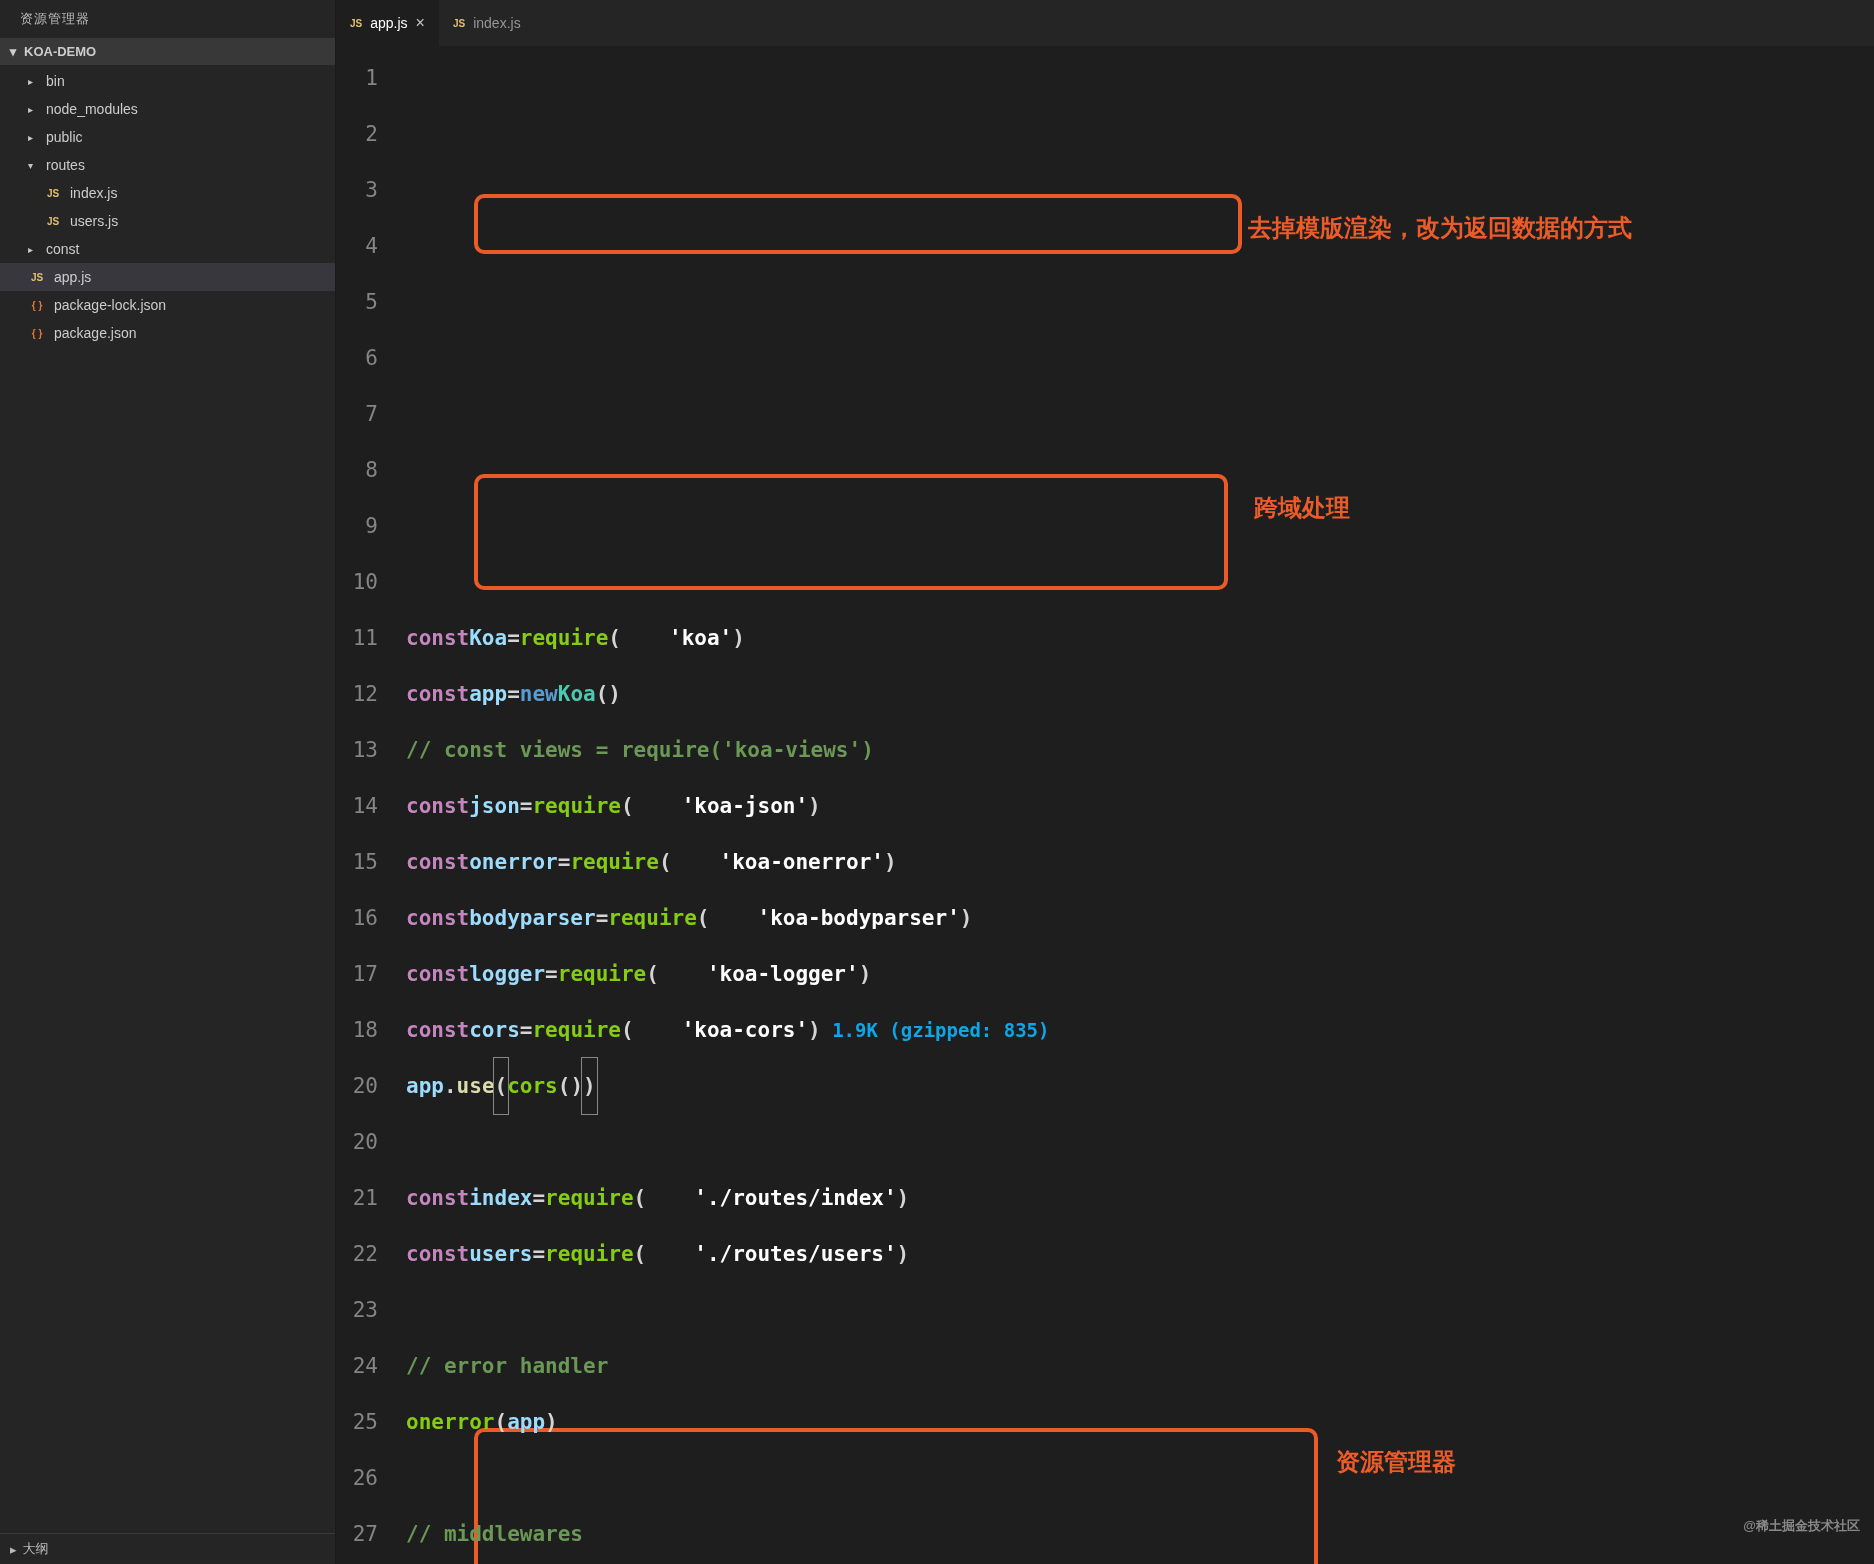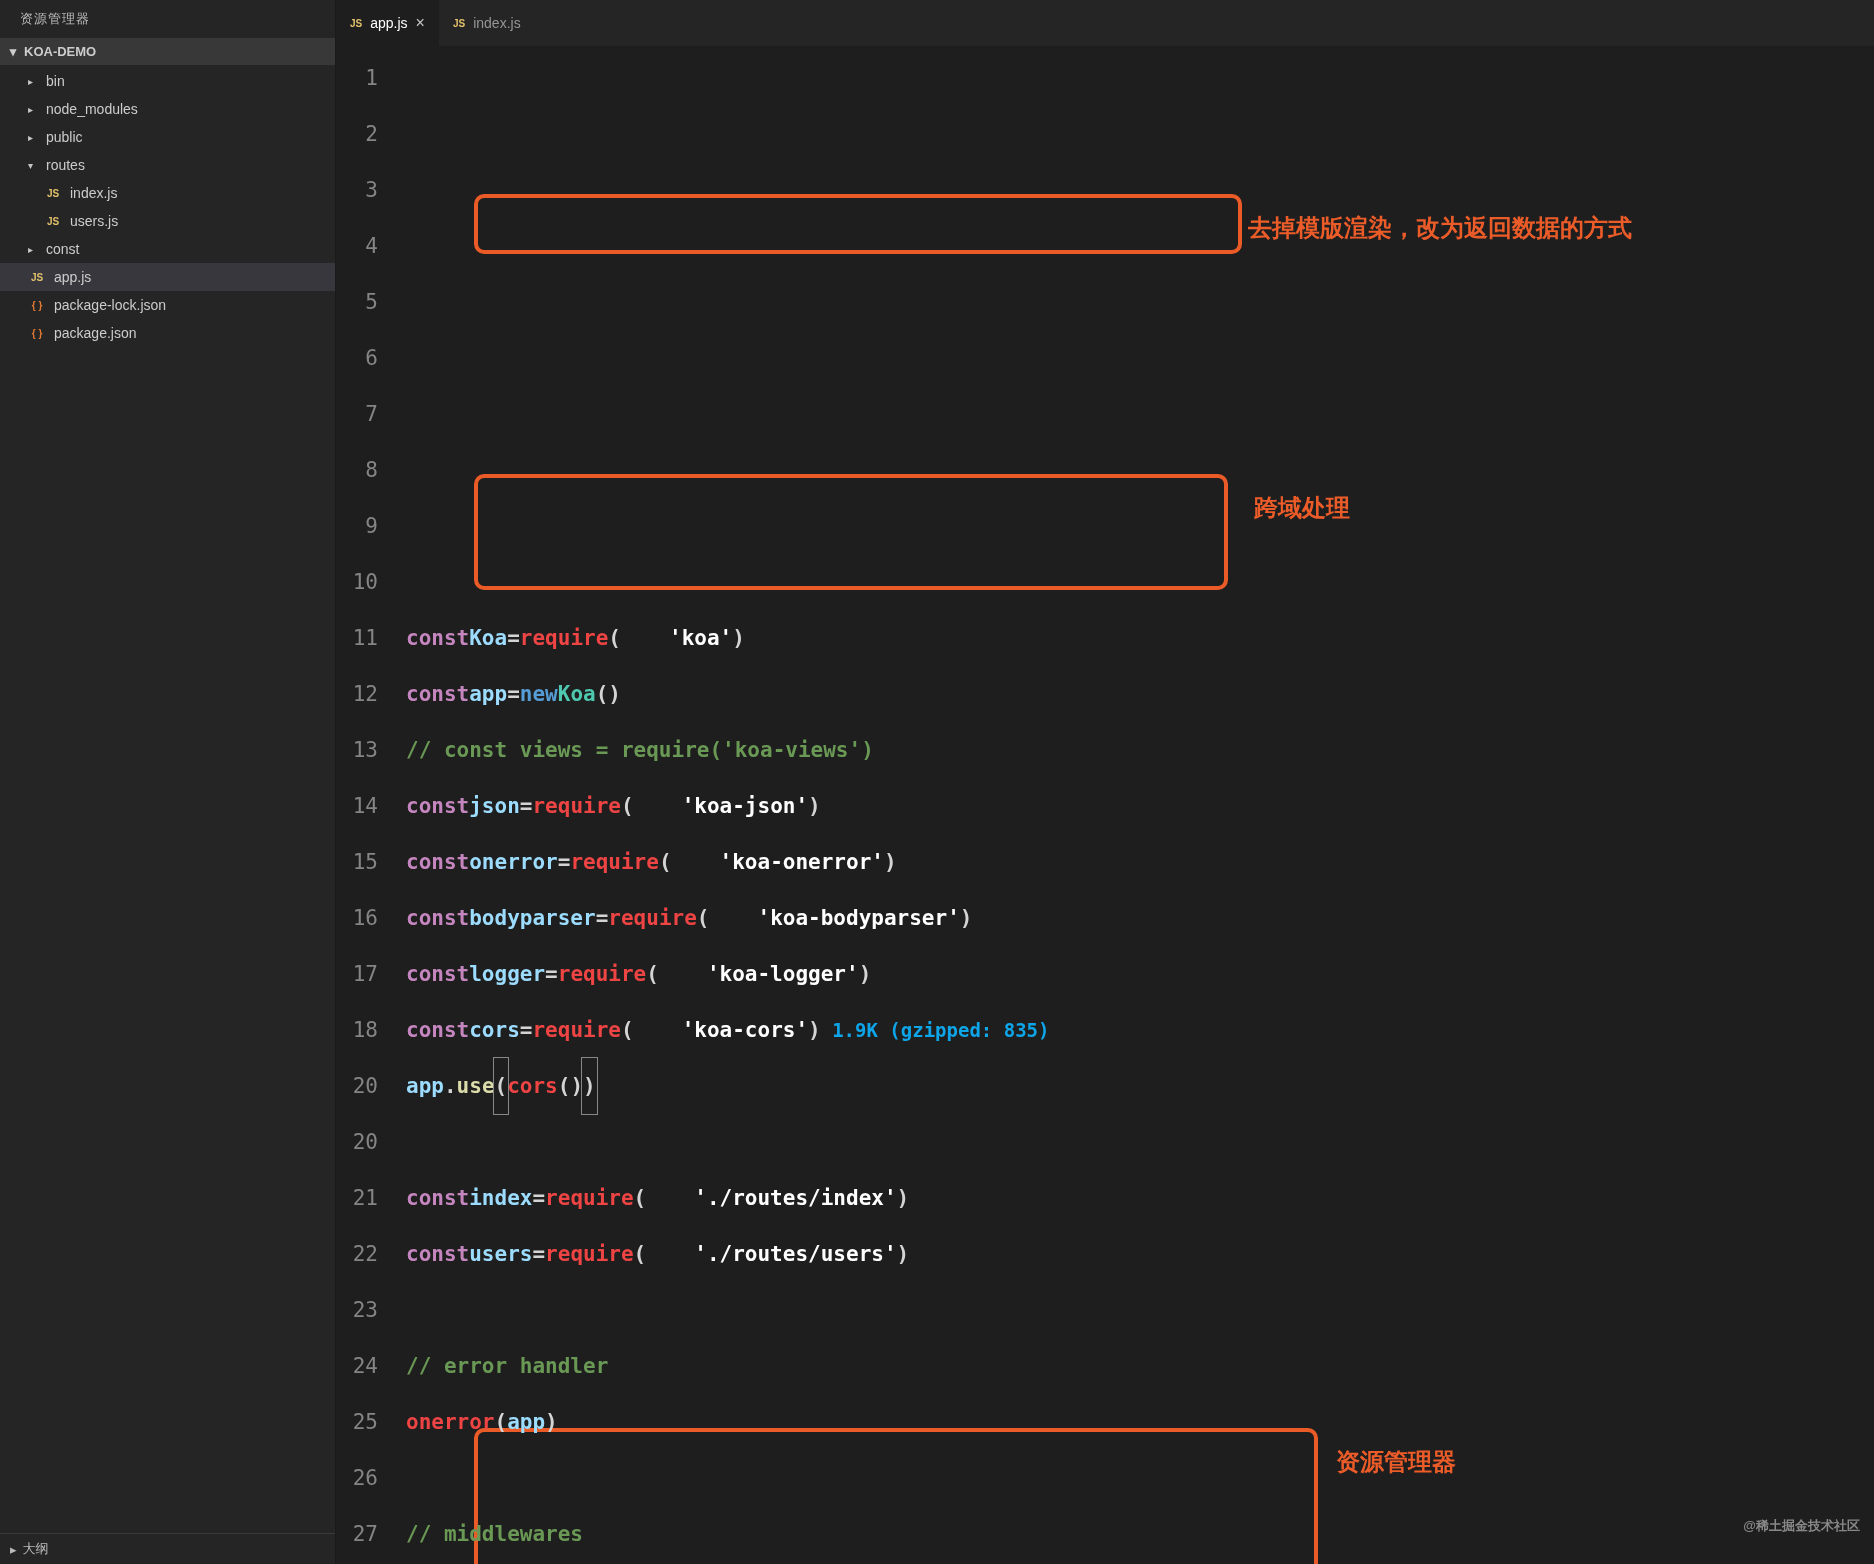--- a/index.html
+++ b/index.html
@@ -140,21 +140,21 @@
   .code-line {
     height: 56px;
     display: flex;
     align-items: center;
     position: relative;
   }
   
   .t-kw { color: #c586c0; }
   .t-var { color: #9cdcfe; }
   .t-eq { color: #d4d4d4; }
-  .t-fn { color: #ef4444; }
+  .t-fn { color: #84cc16; }
   .t-str { color: #ffffff; margin-left: 48px; }
   .t-punc { color: #d4d4d4; }
   .t-com { color: #6a9955; }
   .t-new { color: #569cd6; }
   .t-cls { color: #4ec9b0; }
   .t-obj { color: #9cdcfe; }
   .t-meth { color: #dcdcaa; }
   .t-size { color: #0ea5e9; font-size: 19px; }
   
   .anno-box {

